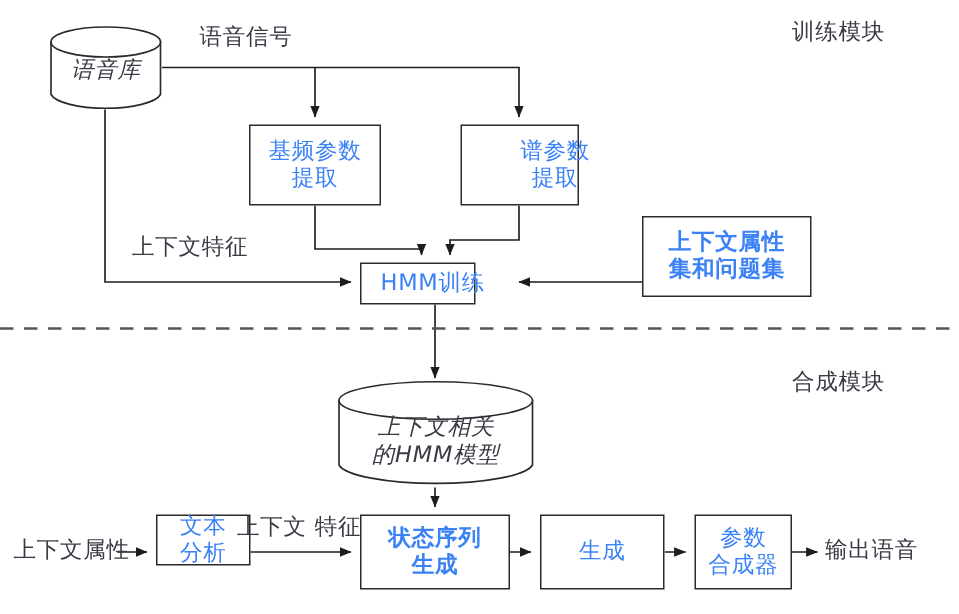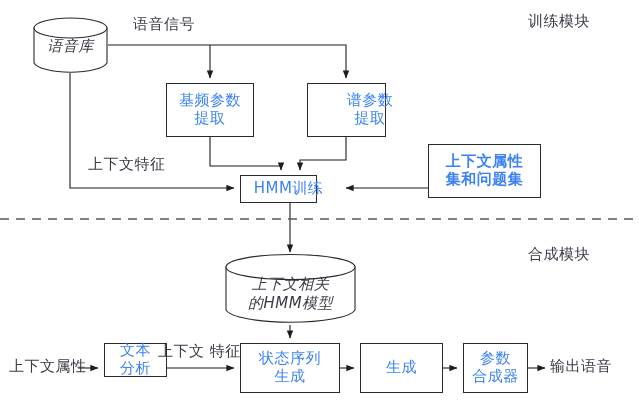--- a/index.html
+++ b/index.html
@@ -146,21 +146,21 @@
   <div class="node" style="left:428px; top:144px; width:113px; height:54px;font-weight:bold;">
     <span class="ln">上下文属性</span>
     <span class="ln">集和问题集</span>
   </div>
 
   <div class="node" style="left:104px; top:343px; width:63px; height:34px;">
     <span class="ln">文本</span>
     <span class="ln">分析</span>
   </div>
 
-  <div class="node" style="left:240px; top:343px; width:100px; height:50px;">
+  <div class="node" style="left:240px; top:343px; width:100px; height:50px;font-weight:bold;">
     <span class="ln">状态序列</span>
     <span class="ln">生成</span>
   </div>
 
   <div class="node" style="left:360px; top:343px; width:83px; height:50px;">
     <span class="ln">生成</span>
   </div>
 
   <div class="node" style="left:463px; top:343px; width:65px; height:50px;">
     <span class="ln">参数</span>

